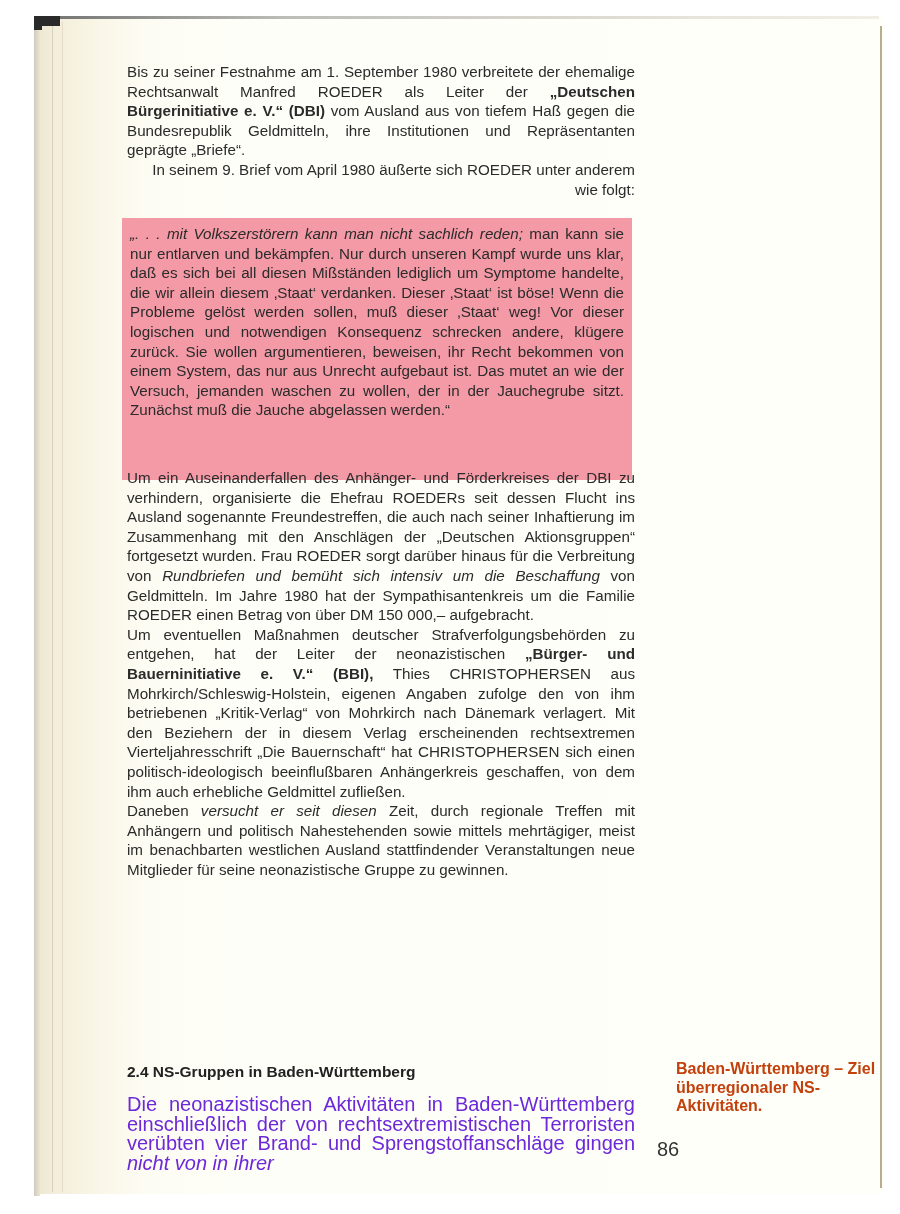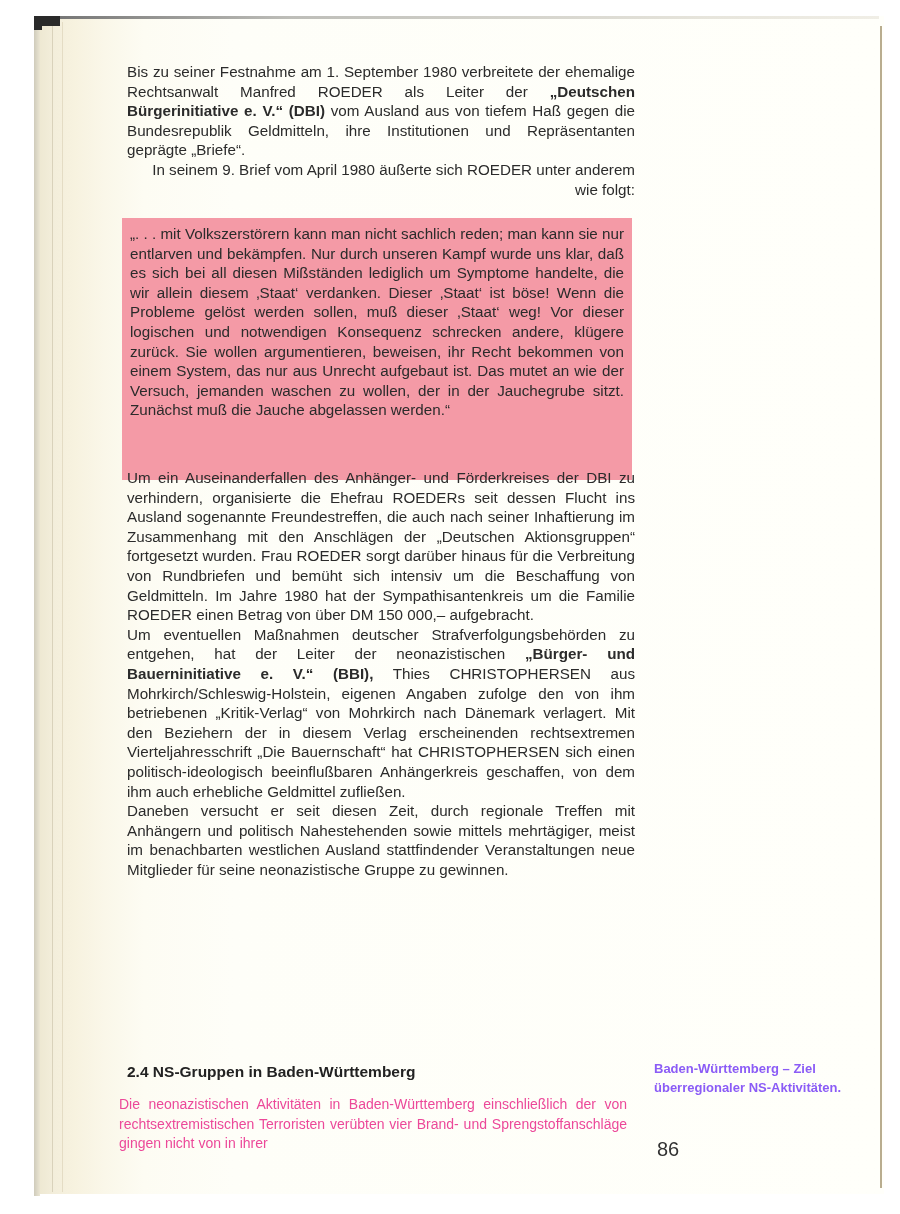--- a/index.html
+++ b/index.html
@@ -34,42 +34,42 @@
     .right-edge {
       position: absolute; left: 880px; top: 26px; width: 2px; height: 1162px;
       background: #b9ad8f;
     }
     .text-col {
       position: absolute; left: 127px; top: 62px; width: 508px;
       color: #2b2b2b; font-size: 15.2px; line-height: 19.6px;
     }
     .para { margin: 0; text-align: justify; }
     .b { font-weight: bold; }
-    .i { }
+    .i { font-style: italic; }
     .quote-box {
       position: absolute; left: 122px; top: 218px; width: 510px; height: 262px;
       background: #f49aa6;
     }
     .quote-text {
       position: absolute; left: 130px; top: 224px; width: 494px;
       color: #2b2b2b; font-size: 15.2px; line-height: 19.6px; text-align: justify;
     }
     .after-quote { position: absolute; left: 127px; top: 468px; width: 508px;
       color: #2b2b2b; font-size: 15.2px; line-height: 19.6px; }
     .section-head {
       position: absolute; left: 127px; top: 1063px; font-weight: bold;
       font-size: 15.5px; color: #222;
     }
     .section-body {
-      position: absolute; left: 119px; top: 1095px; width: 508px;
-      color: #ec4899; font-size: 14px; line-height: 19.6px; text-align: justify;
+      position: absolute; left: 127px; top: 1095px; width: 508px;
+      color: #6d28d9; font-size: 20px; line-height: 19.6px; text-align: justify;
     }
     .margin-note {
-      position: absolute; left: 654px; top: 1060px; width: 200px;
-      font-weight: bold; font-size: 13px; line-height: 18.5px; color: #8b5cf6;
+      position: absolute; left: 676px; top: 1060px; width: 200px;
+      font-weight: bold; font-size: 16px; line-height: 18.5px; color: #c2410c;
     }
     .page-number {
       position: absolute; left: 657px; top: 1138px; font-size: 20px; color: #333;
     }
     .tail-line { text-align: right; }
   </style>
 </head>
 <body>
 
 <div class="page"></div>

